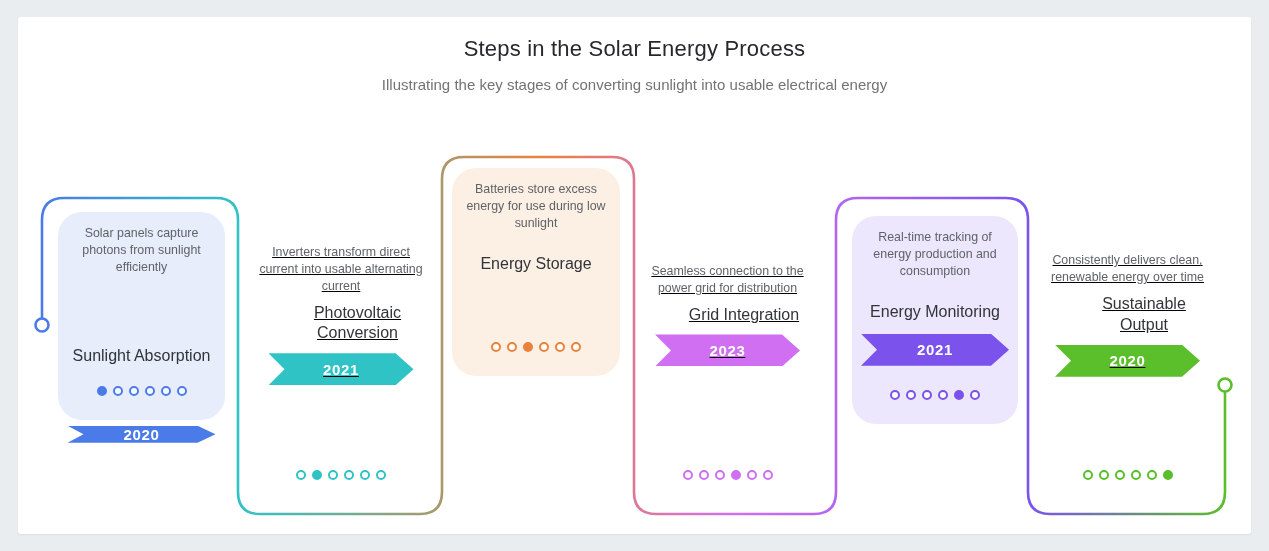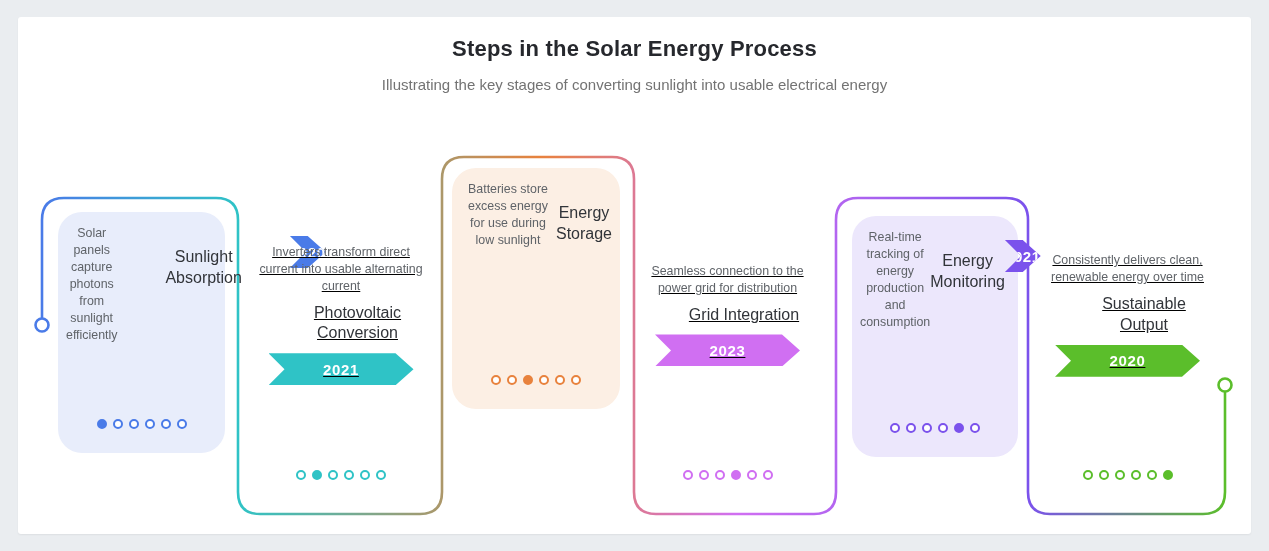--- a/index.html
+++ b/index.html
@@ -9,32 +9,32 @@
     font-family:"Liberation Sans", sans-serif;
     position:relative;
     overflow:hidden;
   }
   .panel {
     position:absolute; left:18px; top:17px; width:1233px; height:517px;
     background:#ffffff; border-radius:3px;
     box-shadow:0 1px 2px rgba(0,0,0,.06);
   }
   .header { position:absolute; left:0; top:36px; width:100%; text-align:center; }
-  .page-title { font-size:22px; font-weight:700; color:#26282d; letter-spacing:.2px; }
+  .page-title { font-size:22px; font-weight:400; color:#26282d; letter-spacing:.2px; }
   .page-subtitle { margin-top:14px; font-size:15px; color:#737373; }
 
   svg.flow { position:absolute; left:0; top:0; width:1269px; height:551px; pointer-events:none; }
 
   .card { position:absolute; }
   .card-filled {
     border-radius:24px;
     background:var(--fill,#eee);
-    display:flex; flex-direction:row;
+    display:flex; flex-direction:column;
     padding:13px 8px 0;
-    width:167px; height:241px;
+    width:167px; height:208px;
   }
   .card-outlined {
     display:flex; flex-direction:column; justify-content:center;
     padding:0 12px 126px;
     height:275px;
     text-decoration:underline;
   }
   .card1 { left:58px;  top:212px;gap:48px; }
   .card3 { left:452px; top:168px; width:168px; }
   .card5 { left:852px; top:216px; width:166px; }

